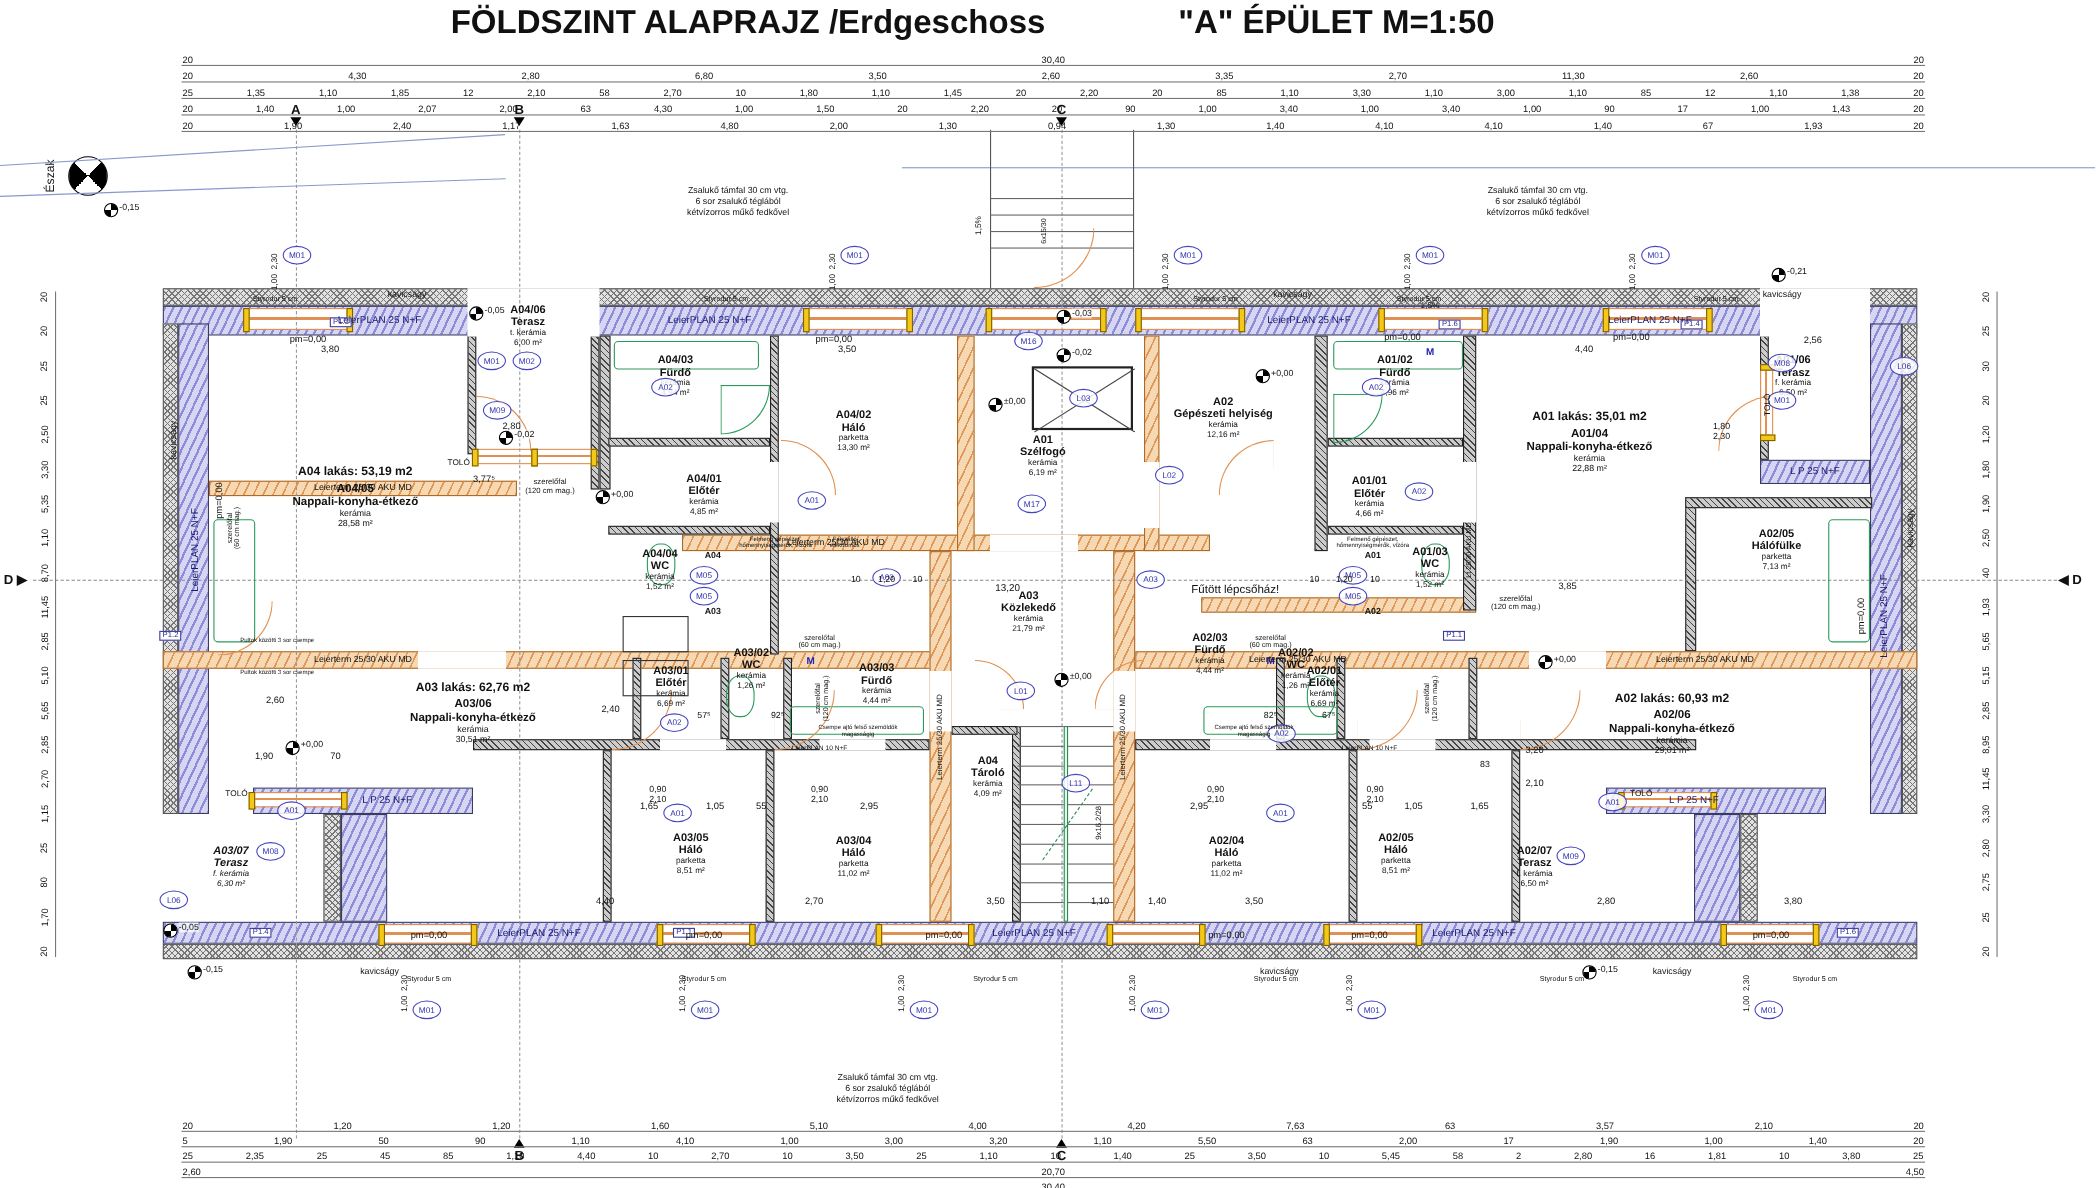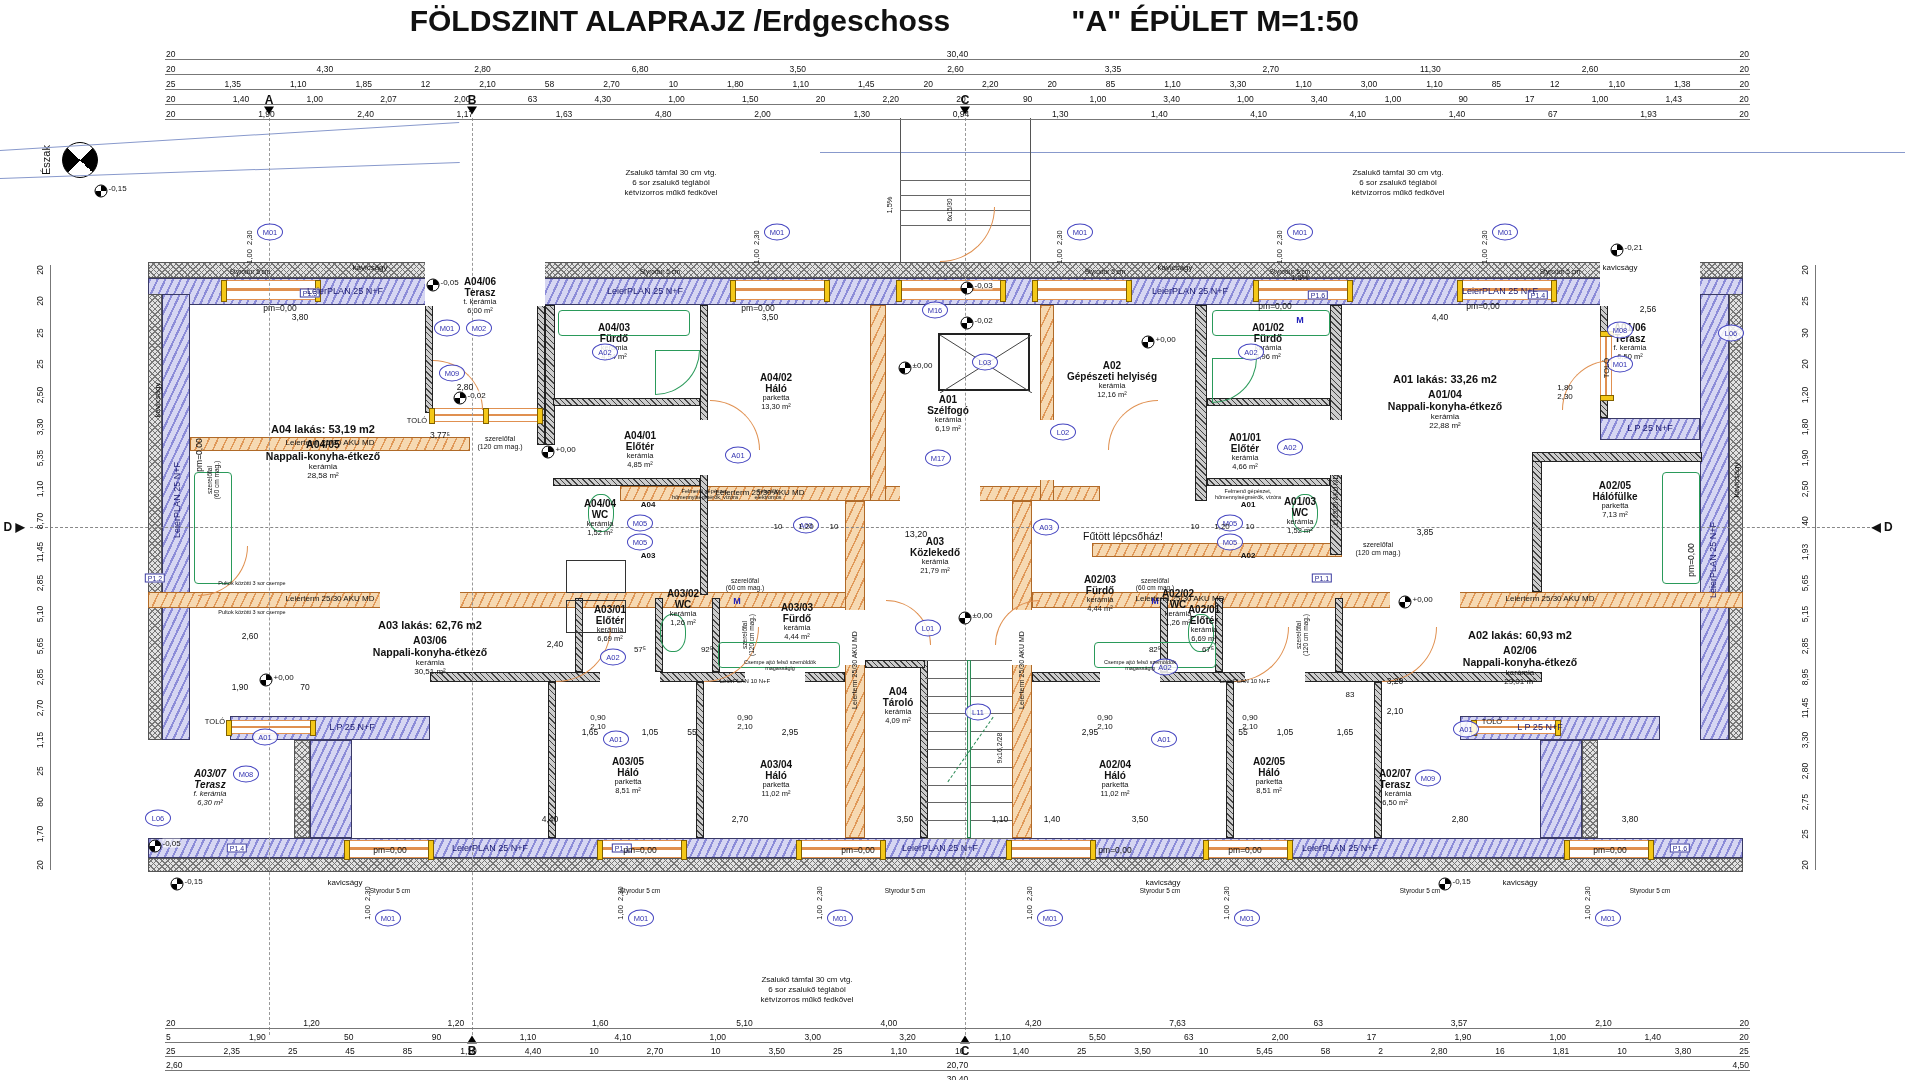--- a/index.html
+++ b/index.html
@@ -434,21 +434,21 @@
       <div class="rsub">28,58 m²</div>
     </div>
     <div class="apt" style="left: 430px; top: 648px;">
       <div class="ah">A03 lakás: 62,76 m2</div>
       <div class="rid">A03/06</div>
       <div class="rnm">Nappali-konyha-étkező</div>
       <div class="rsub">kerámia</div>
       <div class="rsub">30,51 m²</div>
     </div>
     <div class="apt" style="left: 1445px; top: 402px;">
-      <div class="ah">A01 lakás: 33,26 m2</div>
+      <div class="ah">A01 lakás: 35,01 m2</div>
       <div class="rid">A01/04</div>
       <div class="rnm">Nappali-konyha-étkező</div>
       <div class="rsub">kerámia</div>
       <div class="rsub">22,88 m²</div>
     </div>
     <div class="apt" style="left: 1520px; top: 658px;">
       <div class="ah">A02 lakás: 60,93 m2</div>
       <div class="rid">A02/06</div>
       <div class="rnm">Nappali-konyha-étkező</div>
       <div class="rsub">kerámia</div>

